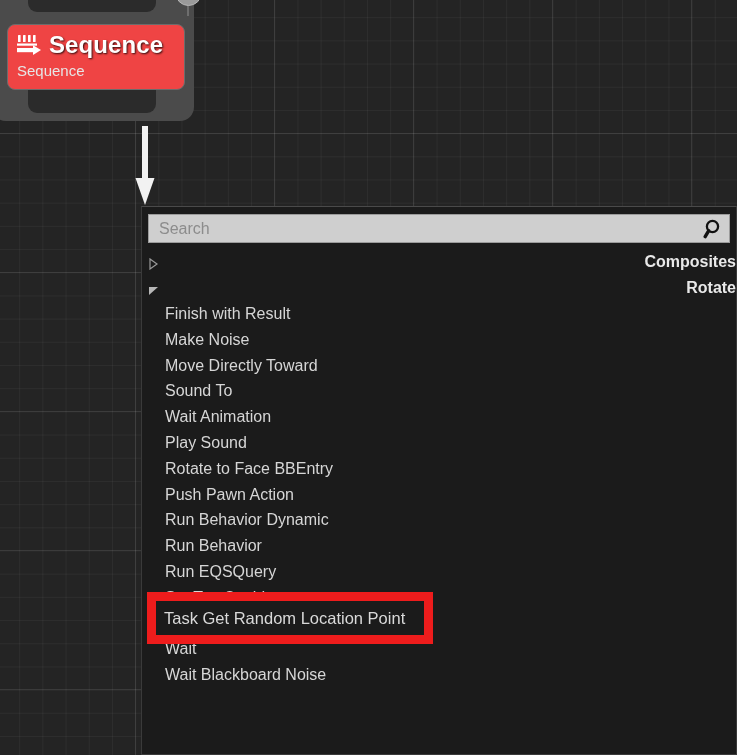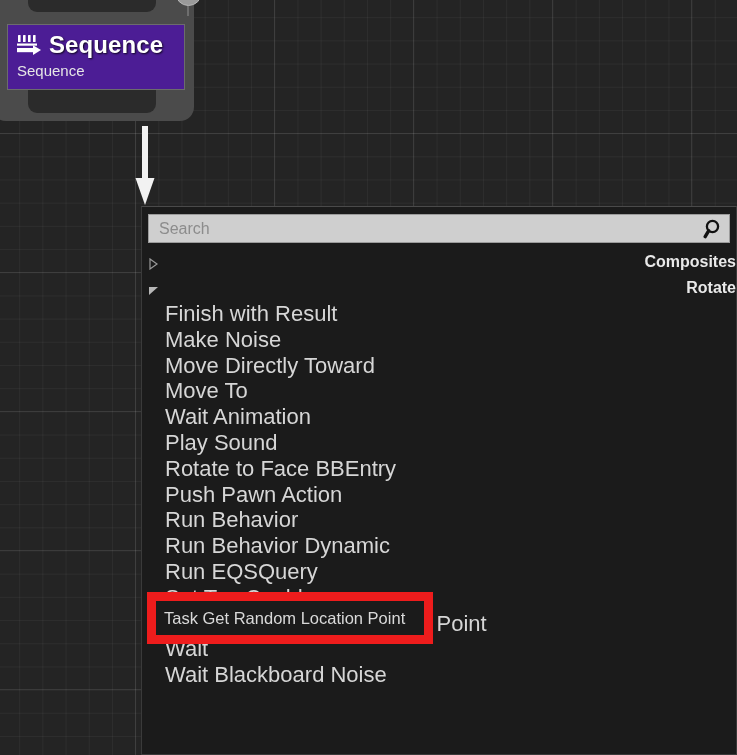--- a/index.html
+++ b/index.html
@@ -41,23 +41,23 @@
     background: #2b2b2b;
     border-radius: 9px;
   }
   .node-pin-top { left: 36px; top: -6px; width: 128px; height: 40px; }
   .node-pin-bottom { left: 36px; bottom: 8px; width: 128px; height: 38px; }
 
   .node-body {
     position: absolute;
     left: 15px; top: 46px;
     width: 178px; height: 66px;
-    background: #4c1d95;
+    background: #ef4444;
     border: 1px solid #6c6c6c;
-    border-radius: 0;
+    border-radius: 8px;
     padding: 3px 8px 0 8px;
   }
   .node-title-row { display: flex; align-items: center; gap: 7px; height: 34px; }
   .node-icon { width: 26px; height: 22px; flex: none; }
   .node-title {
     font-size: 24px; font-weight: bold; color: #ffffff;
     line-height: 1; letter-spacing: 0.1px;
     text-shadow: 1px 1px 2px rgba(0,0,0,0.8);
   }
   .node-subtitle {
@@ -118,21 +118,21 @@
     height: 26px; padding-left: 6px;
     color: #e9e9e9; font-size: 16px; font-weight: bold; justify-content: space-between;
   }
   .tri { width: 11px; height: 12px; margin-right: 5px; flex: none; }
 
   .tree-item {
     height: 25.8px;
     line-height: 25.8px;
     padding-left: 23px;
     color: #d6d6d6;
-    font-size: 22px;
+    font-size: 16px;
     white-space: nowrap;
   }
 
   
   #highlight-box {
     position: absolute;
     left: 147px; top: 592px;
     width: 286px; height: 52px;
     border: 9px solid #ee1c1c;
     z-index: 20;
@@ -222,27 +222,27 @@
           <svg viewBox="0 0 11 12" width="11" height="12">
             <path d="M1 3 L10 3 L1 11 Z" fill="#b7b7b7"></path>
           </svg>
         </span>
         <span>Rotate</span>
       </div>
 
       <div class="tree-item">Finish with Result</div>
       <div class="tree-item">Make Noise</div>
       <div class="tree-item">Move Directly Toward</div>
-      <div class="tree-item">Move To</div>
+      <div class="tree-item">Sound To</div>
       <div class="tree-item">Wait Animation</div>
       <div class="tree-item">Play Sound</div>
       <div class="tree-item">Rotate to Face BBEntry</div>
       <div class="tree-item">Push Pawn Action</div>
+      <div class="tree-item">Run Behavior Dynamic</div>
       <div class="tree-item">Run Behavior</div>
-      <div class="tree-item">Run Behavior Dynamic</div>
       <div class="tree-item">Run EQSQuery</div>
       <div class="tree-item">Set Tag Cooldown</div>
       <div class="tree-item">Task Get Random Location Point</div>
       <div class="tree-item">Wait</div>
       <div class="tree-item">Wait Blackboard Noise</div>
     </div>
   </div>
 
   <div id="highlight-label">Task Get Random Location Point</div>
   <div id="highlight-box"></div>

